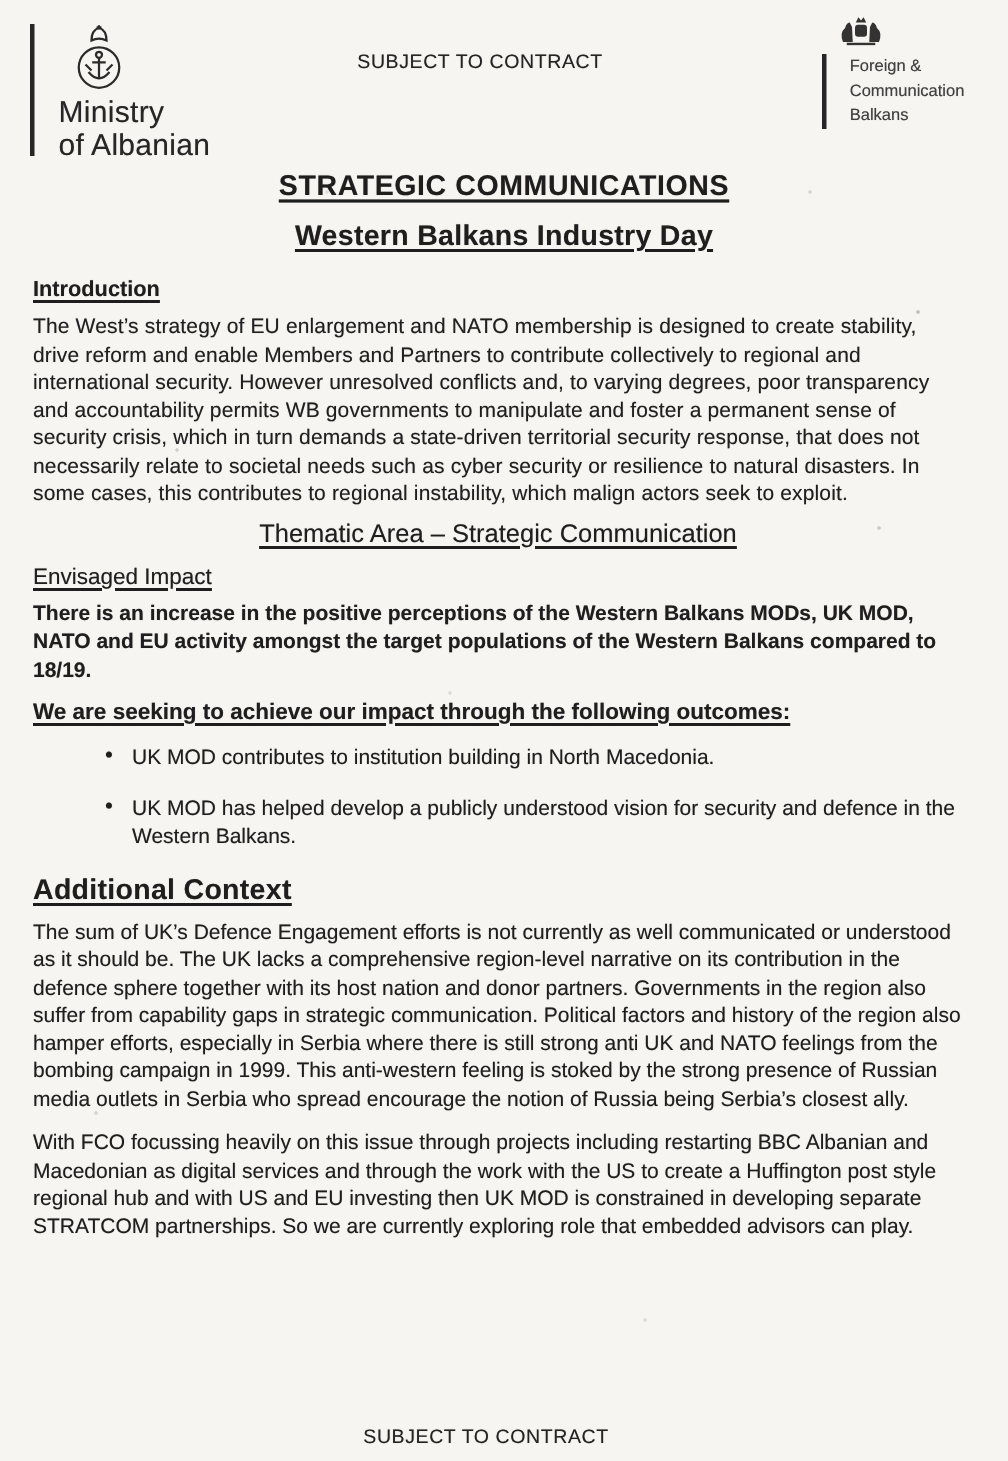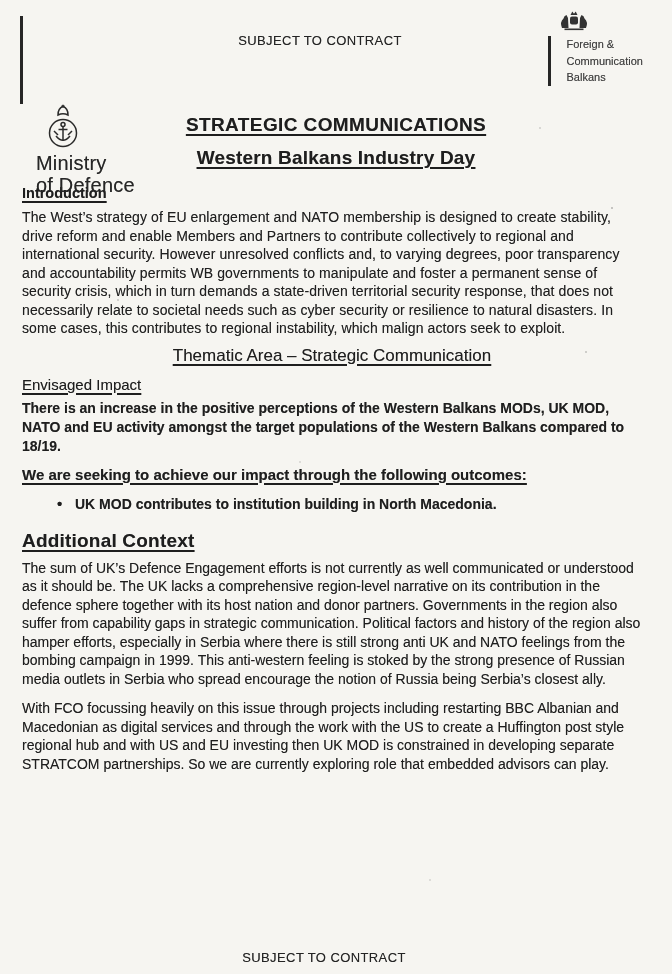--- a/index.html
+++ b/index.html
@@ -26,21 +26,21 @@
       radial-gradient(circle 1px at 300px 462px, rgba(0,0,0,0.10) 0 1px, transparent 1.3px),
       radial-gradient(circle 1.2px at 64px 742px, rgba(0,0,0,0.12) 0 1px, transparent 1.4px),
       radial-gradient(circle 1px at 430px 880px, rgba(0,0,0,0.10) 0 1px, transparent 1.3px),
       radial-gradient(circle 1.3px at 586px 352px, rgba(0,0,0,0.16) 0 1px, transparent 1.5px),
       radial-gradient(circle 1px at 218px 128px, rgba(0,0,0,0.10) 0 1px, transparent 1.3px);
   }
 
   
   .header { position: relative; height: 106px; }
 
-  .mod-logo { position: absolute; left: 20px; top: 16px; display: flex; flex-direction: column; }
+  .mod-logo { position: absolute; left: 20px; top: 16px; display: flex; }
   .mod-bar { width: 3px; height: 88px; background: #262626; }
   .mod-body { margin-left: 16px; }
   .mod-crest { display: block; margin-left: 8px; }
   .mod-text { font-size: 20px; line-height: 22px; color: #262626; letter-spacing: 0.2px; }
 
   .classification-top {
     position: absolute; left: 0; width: 640px; top: 33px;
     text-align: center; font-size: 13px; letter-spacing: 0.4px; color: #242424;
   }
 
@@ -83,21 +83,21 @@
   .impact-para {
     margin: 5px 0 0 0; font-size: 14px; font-weight: bold; line-height: 19px;
   }
   .outcomes-heading {
     margin: 9px 0 0 0; font-size: 15px; font-weight: bold; line-height: 20px;
   }
   ul.outcomes {
     list-style: none; margin: 10px 0 0 0; padding: 0 0 0 53px;
   }
   ul.outcomes li {
-    position: relative; font-size: 14px; line-height: 19px; margin: 0 0 15px 0; font-weight: bold;
+    position: relative; font-size: 14px; line-height: 19px; margin: 0 0 15px 13px;
   }
   ul.outcomes li::before {
     content: "\2022"; position: absolute; left: -18px; top: -1px; font-size: 15px;
   }
   .additional-heading {
     margin: 2px 0 0 0; font-size: 19px; font-weight: bold; line-height: 23px;
     letter-spacing: 0.2px;
   }
   .context-para { margin: 7px 0 0 0; font-size: 14px; line-height: 18.5px; }
   .context-para + .context-para { margin-top: 11px; }
@@ -126,21 +126,21 @@
             <circle cx="19" cy="29" r="13.5"></circle>
             <circle cx="19" cy="20.5" r="2"></circle>
             <line x1="19" y1="22.5" x2="19" y2="36.5"></line>
             <line x1="14.5" y1="25.5" x2="23.5" y2="25.5"></line>
             <path d="M12 32 q7 8.5 14 0"></path>
             <path d="M10 27 l4 4 M28 27 l-4 4"></path>
           </g>
         </svg>
         <div class="mod-text">
           <div>Ministry</div>
-          <div>of Defence</div>
+          <div>of Albanian</div>
         </div>
       </div>
     </div>
 
     <div class="classification-top">SUBJECT TO CONTRACT</div>
 
     <div class="fco-logo">
       <svg class="fco-crest" width="32" height="26" viewBox="0 0 32 26">
         <g fill="#333">
           <path d="M4 20 q-2.5-6 1.5-9.5 q0.5-3 3-3.5 l1.5 3 l0.5 10 z"></path>
@@ -171,20 +171,21 @@
     <p class="para">The West’s strategy of EU enlargement and NATO membership is designed to create stability, drive reform and enable Members and Partners to contribute collectively to regional and international security. However unresolved conflicts and, to varying degrees, poor transparency and accountability permits WB governments to manipulate and foster a permanent sense of security crisis, which in turn demands a state-driven territorial security response, that does not necessarily relate to societal needs such as cyber security or resilience to natural disasters. In some cases, this contributes to regional instability, which malign actors seek to exploit.</p>
 
     <div class="thematic-heading"><span class="u">Thematic Area – Strategic Communication</span></div>
 
     <div class="envisaged-heading"><span class="u">Envisaged Impact</span></div>
     <p class="impact-para">There is an increase in the positive perceptions of the Western Balkans MODs, UK MOD, NATO and EU activity amongst the target populations of the Western Balkans compared to 18/19.</p>
 
     <div class="outcomes-heading"><span class="u">We are seeking to achieve our impact through the following outcomes:</span></div>
     <ul class="outcomes">
       <li>UK MOD contributes to institution building in North Macedonia.</li>
+      <li>UK MOD has helped develop a publicly understood vision for security and defence in the Western Balkans.</li>
     </ul>
 
     <div class="additional-heading"><span class="u">Additional Context</span></div>
     <p class="context-para">The sum of UK’s Defence Engagement efforts is not currently as well communicated or understood as it should be. The UK lacks a comprehensive region-level narrative on its contribution in the defence sphere together with its host nation and donor partners. Governments in the region also suffer from capability gaps in strategic communication. Political factors and history of the region also hamper efforts, especially in Serbia where there is still strong anti UK and NATO feelings from the bombing campaign in 1999. This anti-western feeling is stoked by the strong presence of Russian media outlets in Serbia who spread encourage the notion of Russia being Serbia’s closest ally.</p>
     <p class="context-para">With FCO focussing heavily on this issue through projects including restarting BBC Albanian and Macedonian as digital services and through the work with the US to create a Huffington post style regional hub and with US and EU investing then UK MOD is constrained in developing separate STRATCOM partnerships. So we are currently exploring role that embedded advisors can play.</p>
 
   </div>
 
   <div class="classification-bottom">SUBJECT TO CONTRACT</div>
 

